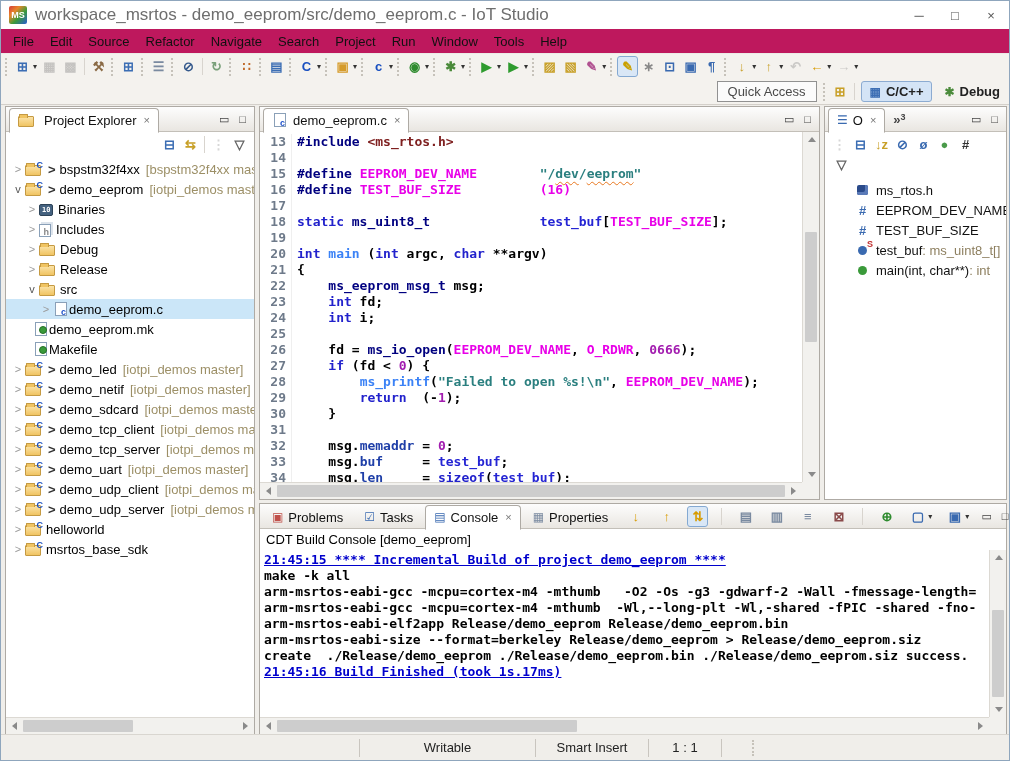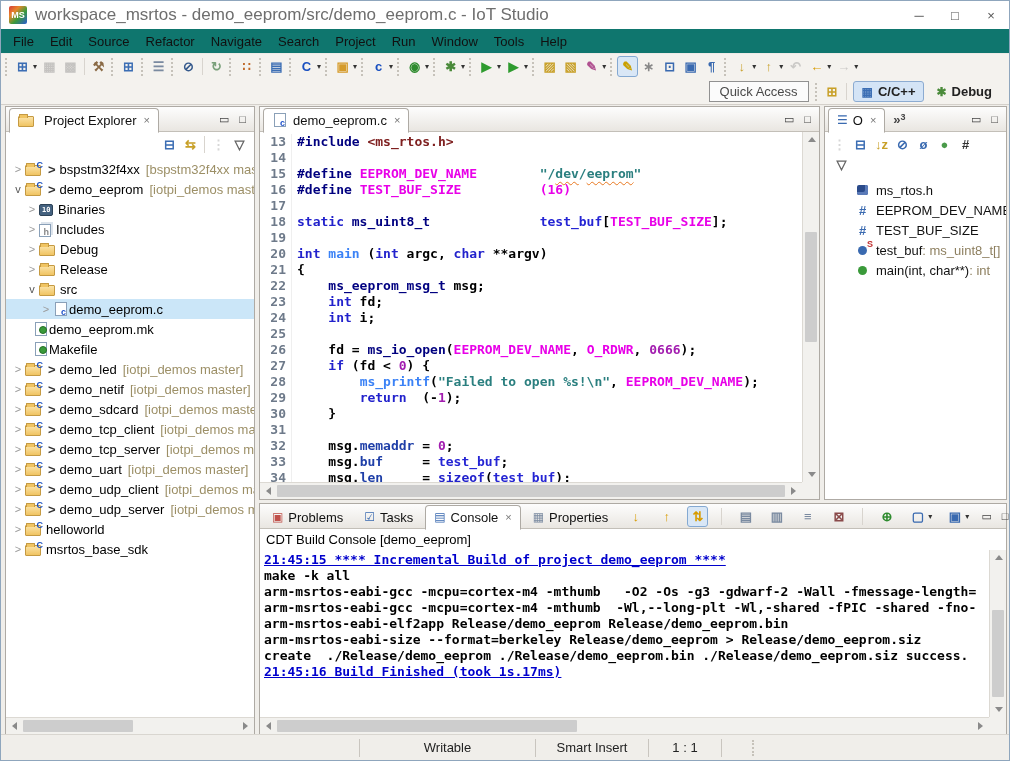--- a/index.html
+++ b/index.html
@@ -10,31 +10,31 @@
     background:#f0eeea; border:1px solid #8fa6bd;
   }
   
   .titlebar { height:28px; background:#fff; display:flex; align-items:center; padding-left:8px; }
   .logo { width:18px; height:18px; border-radius:2px; flex:none;
     background:linear-gradient(135deg,#d43a3a 0%,#e8862a 30%,#3a9a3a 60%,#2a5ad4 100%);
     color:#fff; font-weight:bold; font-size:9px; display:flex; align-items:center; justify-content:center; }
   .title { color:#6e6e6e; font-size:17px; margin-left:8px; white-space:nowrap; }
   .winbtns { margin-left:auto; display:flex; }
   .winbtn { width:36px; height:24px; display:flex; align-items:center; justify-content:center; color:#555; font-size:13px; }
-  .menubar { height:24px; background:#0f766e; display:flex; align-items:center; padding-left:4px; }
+  .menubar { height:24px; background:#be185d; display:flex; align-items:center; padding-left:4px; }
   .menuitem { padding:3px 8px; color:#111; }
   .toolbar { height:26px; background:#f4f2ee; display:flex; align-items:center; padding-left:2px; border-top:1px solid #eceae6; }
   .tbw { display:flex; align-items:center; flex:none; }
   .tbi { width:21px; height:21px; display:flex; align-items:center; justify-content:center; font-size:13px; font-weight:bold; border-radius:3px; border:1px solid transparent; }
   .tbi.dis { opacity:.38; filter:grayscale(1); }
   .tbi.tog { background:#d9e7f6; border-color:#84a9d2; }
   .dd { color:#333; font-size:8px; margin:0 2px 0 0; }
   .sep { width:1px; height:17px; background:#d8d4ce; margin:0 3px; flex:none; }
   .grip { width:3px; height:18px; border-left:2px dotted #c6c2ba; margin:0 4px 0 2px; flex:none; }
-  .row2 { height:26px; background:#f4f2ee; display:flex; align-items:center; justify-content:flex-end; padding-right:8px; border-bottom:1px solid #d4d0ca; }
+  .row2 { height:26px; background:#f4f2ee; display:flex; align-items:center; justify-content:flex-end; padding-right:0; border-bottom:1px solid #d4d0ca; }
   .qa { border:1px solid #919191; color:#4a4a4a; padding:2px 10px; background:#fbfbfb; margin-right:4px; }
   .chip { display:flex; align-items:center; gap:5px; padding:2px 8px; border-radius:3px; border:1px solid transparent; margin-left:3px; font-weight:bold; color:#222; }
   .chip.active { background:#d4e4f6; border-color:#8cabd1; }
   .chip .cicon { font-size:12px; }
   
   .panel { position:absolute; background:#fff; border:1px solid #aeaaa4; }
   .phead { height:25px; background:linear-gradient(#fdfdfd,#e9e6e1); border-bottom:1px solid #c3bfb8; display:flex; align-items:center; }
   .ptab { display:flex; align-items:center; gap:5px; background:#fff; border:1px solid #aeaaa4; border-bottom:1px solid #fff;
     border-radius:4px 4px 0 0; padding:0 8px; margin-left:3px; height:25px; position:relative; top:1px; white-space:nowrap; }
   .ptab.inactive { background:transparent; border-color:transparent; }

